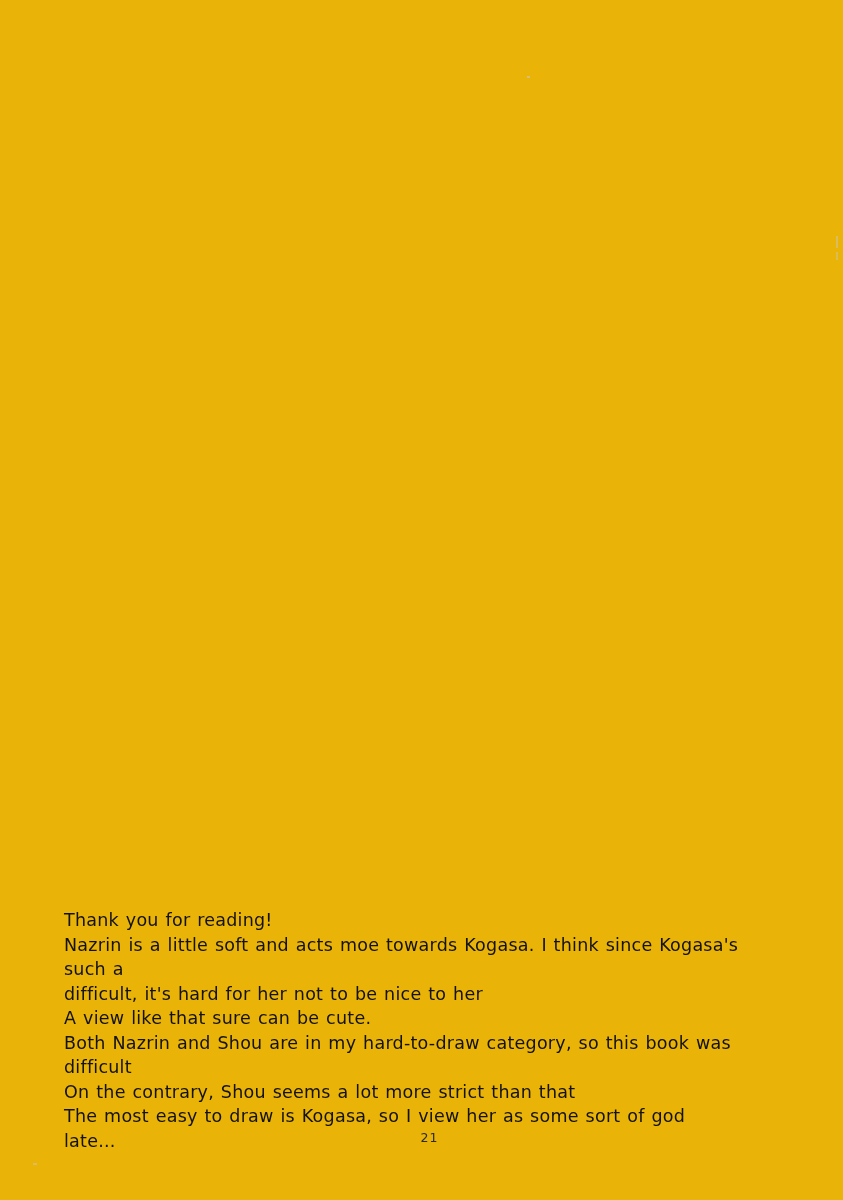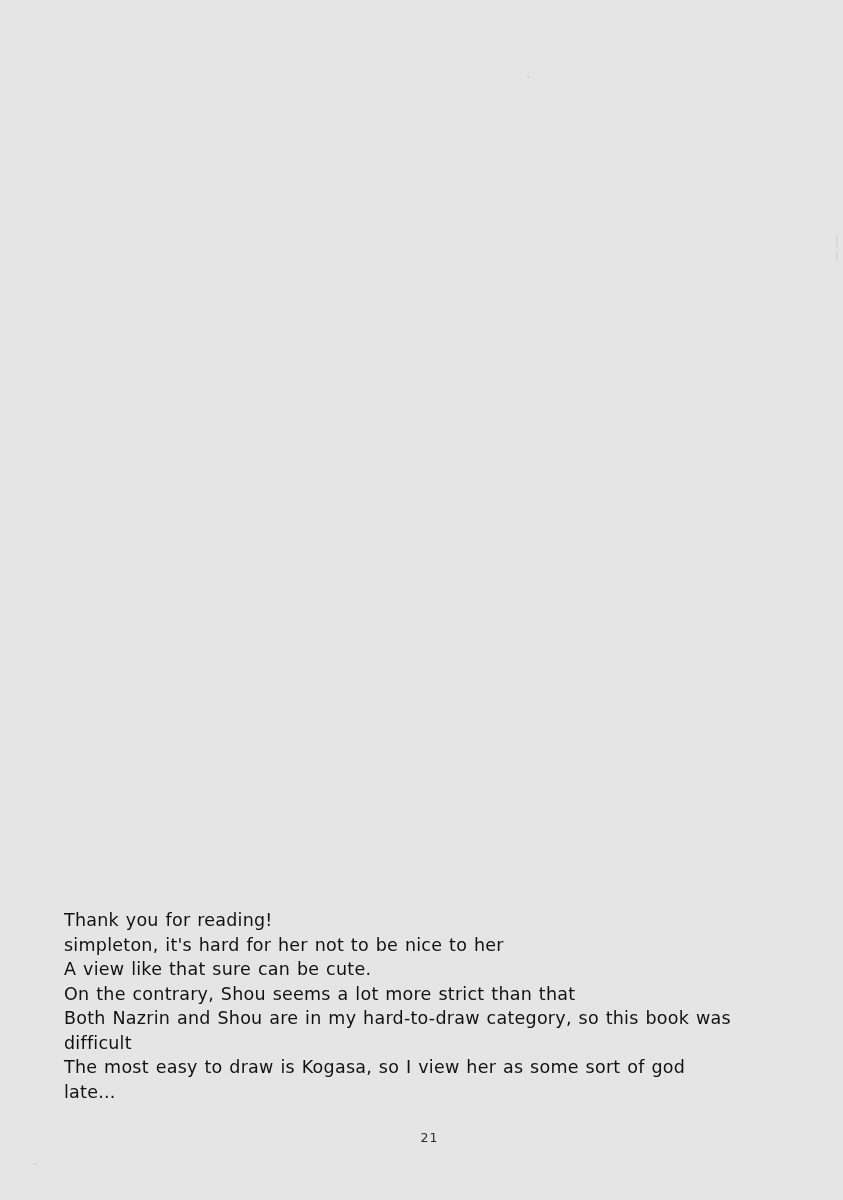--- a/index.html
+++ b/index.html
@@ -12,21 +12,21 @@
     height: 1200px;
     position: relative;
     font-family: "Liberation Sans", sans-serif;
     color: #1a1a1a;
     overflow: hidden;
   }
 
   .page {
     position: absolute;
     inset: 0;
-    background: #e5e5e5;
+    background: #eab308;
     padding-left: 12px;
   }
 
   
   .speck {
     position: absolute;
     background: #c9c9c9;
   }
   .speck-a { left: 527px; top: 76px; width: 3px; height: 2px; opacity: .55; }
   .speck-b { left: 836px; top: 236px; width: 2px; height: 12px; opacity: .45; }
@@ -68,23 +68,24 @@
 
 <div class="page">
 
   <div class="speck speck-a"></div>
   <div class="speck speck-b"></div>
   <div class="speck speck-c"></div>
   <div class="speck speck-d"></div>
 
   <div class="afterword">
     <div class="afterword-line">Thank you for reading!</div>
-    <div class="afterword-line">simpleton, it's hard for her not to be nice to her</div>
+    <div class="afterword-line">Nazrin is a little soft and acts moe towards Kogasa. I think since Kogasa's such a</div>
+    <div class="afterword-line">difficult, it's hard for her not to be nice to her</div>
     <div class="afterword-line">A view like that sure can be cute.</div>
+    <div class="afterword-line">Both Nazrin and Shou are in my hard-to-draw category, so this book was difficult</div>
     <div class="afterword-line">On the contrary, Shou seems a lot more strict than that</div>
-    <div class="afterword-line">Both Nazrin and Shou are in my hard-to-draw category, so this book was difficult</div>
     <div class="afterword-line">The most easy to draw is Kogasa, so I view her as some sort of god</div>
     <div class="afterword-line">late...</div>
   </div>
 
   <div class="page-number">21</div>
 
 </div>
 
 </body></html>

